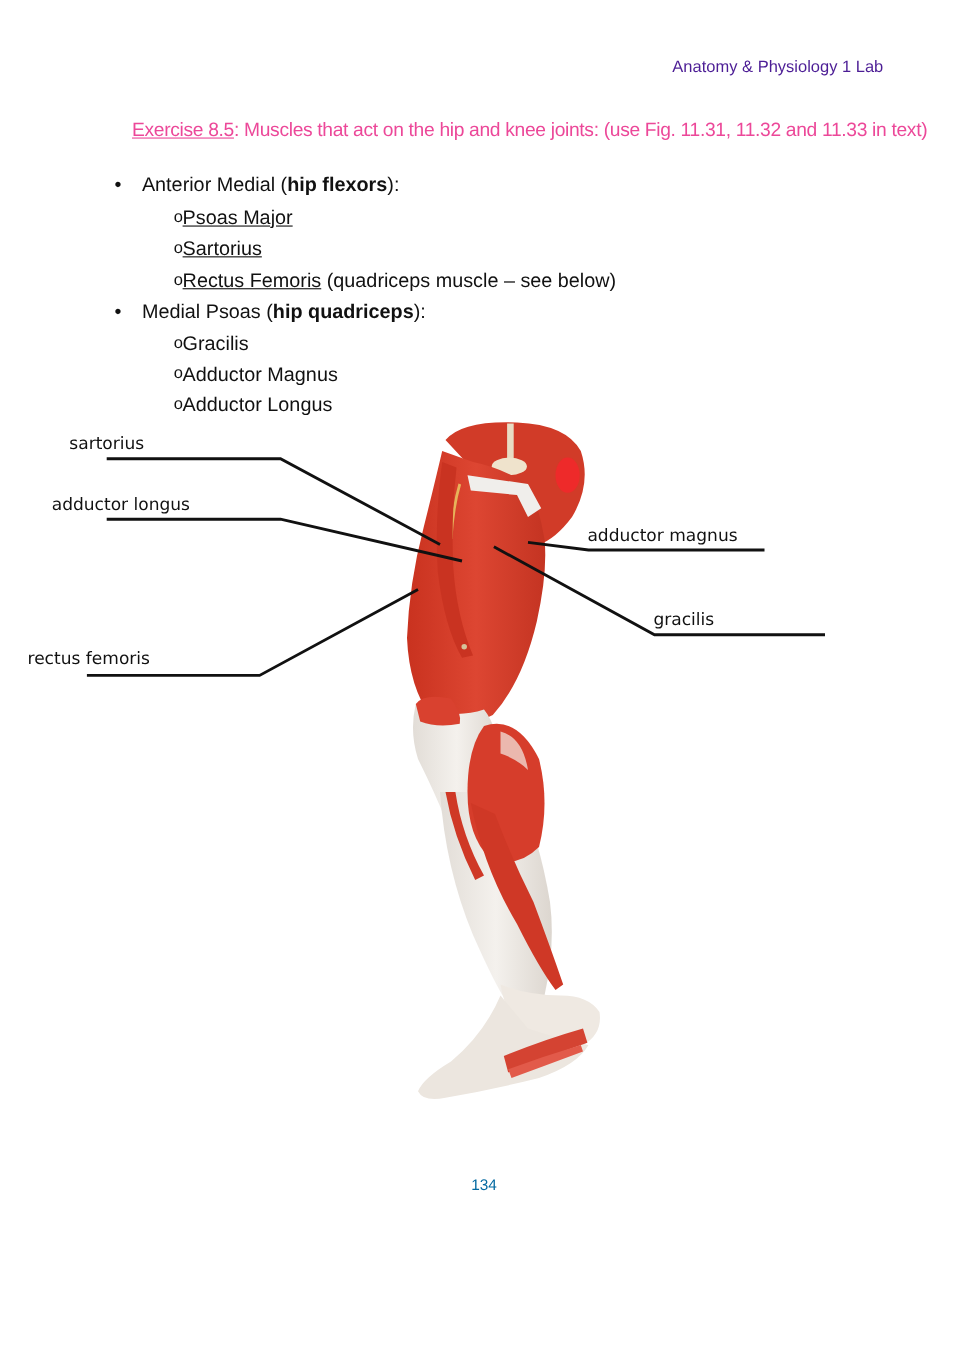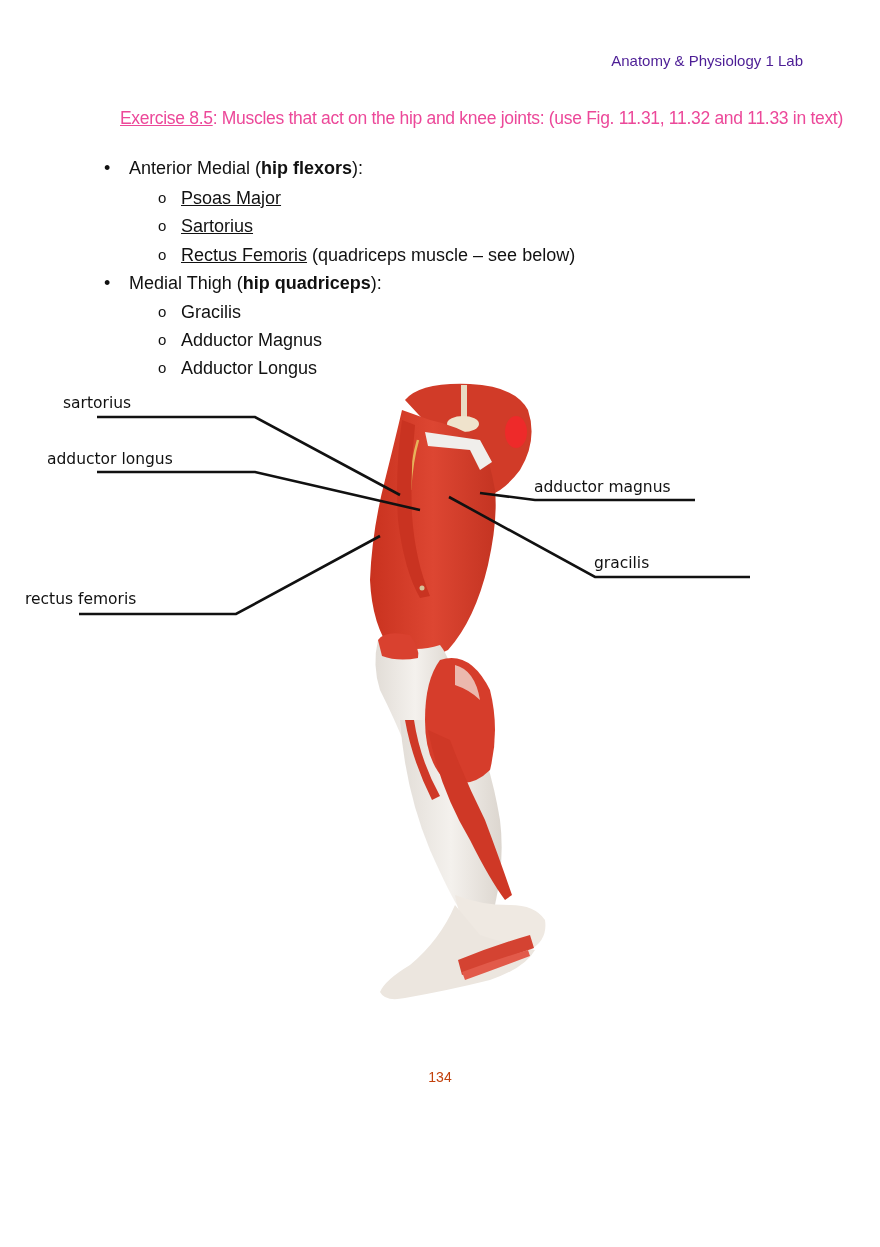--- a/index.html
+++ b/index.html
@@ -8,29 +8,29 @@
   .running-header { position: absolute; right: 77px; top: 52px; font-size: 15px; color: #4c1d95;
                     font-family: "Liberation Sans", sans-serif; }
   .exercise-title { position: absolute; left: 78px; top: 104px; width: 730px; font-size: 17.5px;
                     line-height: 28px; letter-spacing: -0.3px; color: #ec4899; margin-left: 42px; }
   .exercise-title .u { text-decoration: underline; }
   .lvl1 { position: absolute; left: 104px; font-size: 18px; white-space: nowrap; }
   .lvl1 .bullet { position: absolute; left: 0; top: 0; width: 26px; }
   .lvl1 .txt { position: absolute; left: 25px; top: 0; white-space: nowrap; }
   .lvl2 { position: absolute; left: 158px; font-size: 18px; white-space: nowrap; }
   .lvl2 .bullet { position: absolute; left: 0; top: 1px; font-size: 15px; }
-  .lvl2 .txt { position: absolute; left: 23px; top: 0; white-space: nowrap; }
+  .lvl2 .txt { position: absolute; left: 8px; top: 0; white-space: nowrap; }
   .u { text-decoration: underline; }
   b { font-weight: bold; margin-top: 43px; }
 
   .figure { position: absolute; left: 0; top: 380px; width: 880px; height: 640px; }
   .figure svg { position: absolute; left: 0; top: 0; }
   .lbl { position: absolute; font-family: "DejaVu Sans", sans-serif; font-size: 15.5px; color: #111;
          white-space: nowrap; }
-  .page-num { position: absolute; left: 0; width: 880px; top: 1069px; text-align: center; font-size: 14px; color: #c2410c; }
+  .page-num { position: absolute; left: 0; width: 880px; top: 1069px; text-align: center; font-size: 14px; color: #0369a1; }
 </style>
 </head>
 <body>
 
 <div class="running-header">Anatomy &amp; Physiology 1 Lab</div>
 
 <div class="exercise-title"><span class="u">Exercise 8.5</span><span>:  Muscles that act on the hip and knee joints: (use Fig. 11.31, 11.32 and 11.33 in text)</span></div>
 
 <div>
 
@@ -46,21 +46,21 @@
     <span class="bullet">o</span>
     <span class="txt"><span class="u">Sartorius</span></span>
   </div>
   <div class="lvl2" style="top:245px">
     <span class="bullet">o</span>
     <span class="txt"><span class="u">Rectus Femoris</span><span> (quadriceps muscle – see below)</span></span>
   </div>
 
   <div class="lvl1" style="top:273px">
     <span class="bullet">•</span>
-    <span class="txt"><span>Medial Thigh (</span><b>hip quadriceps</b><span>):</span></span>
+    <span class="txt"><span>Medial Psoas (</span><b>hip quadriceps</b><span>):</span></span>
   </div>
   <div class="lvl2" style="top:302px">
     <span class="bullet">o</span>
     <span class="txt">Gracilis</span>
   </div>
   <div class="lvl2" style="top:330px">
     <span class="bullet">o</span>
     <span class="txt">Adductor Magnus</span>
   </div>
   <div class="lvl2" style="top:358px">

